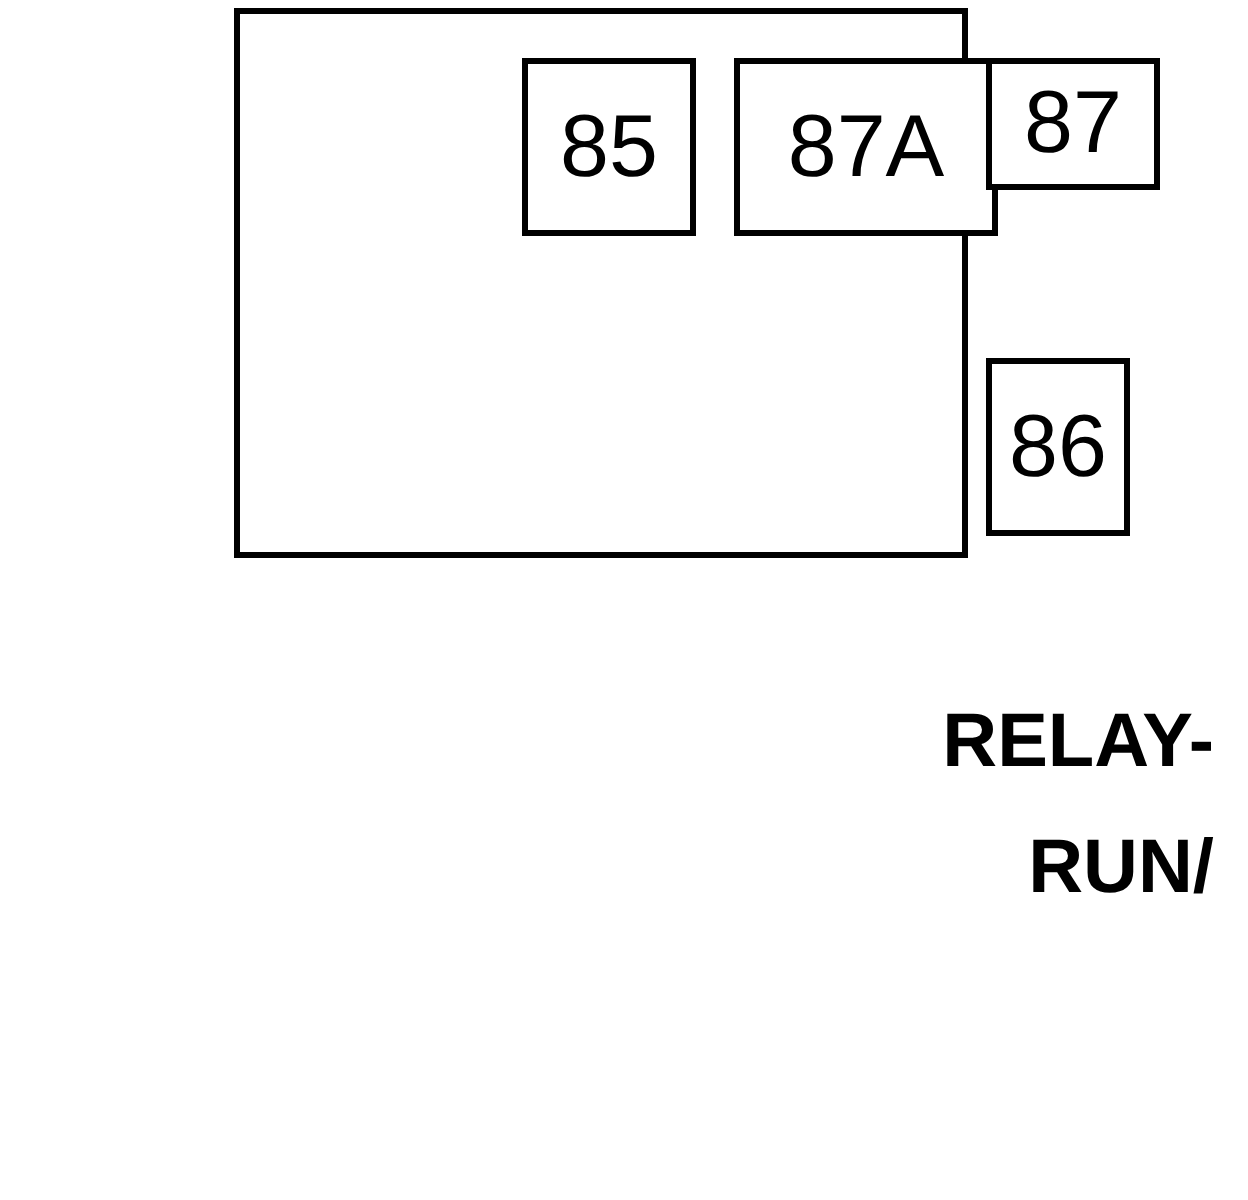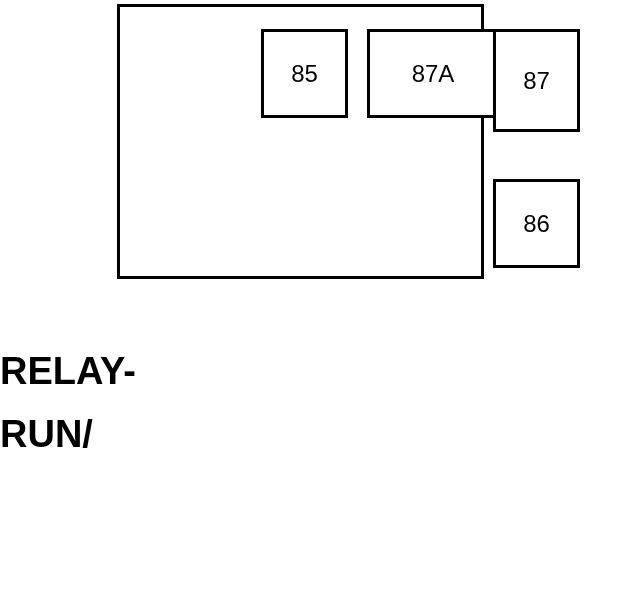--- a/index.html
+++ b/index.html
@@ -33,40 +33,40 @@
     position: absolute;
     box-sizing: border-box;
     border: 3px solid #000000;
     background: #ffffff;
     display: flex;
     align-items: center;
     justify-content: center;
   }
   .pin-label {
     font-family: "Liberation Sans", sans-serif;
-    font-size: 24px;
+    font-size: 44px;
     font-weight: 400;
     line-height: 1;
     color: #000000;
     letter-spacing: 0px;
   }
 
   #pin-85  { left: 141px; top: 22px;  width: 87px;  height: 89px; }
   #pin-87a { left: 247px; top: 22px;  width: 132px; height: 89px; }
-  #pin-87  { left: 373px; top: 22px;  width: 87px;  height: 103px; }
+  #pin-87  { left: 373px; top: 22px;  width: 87px;  height: 66px; }
   #pin-30  { left: 141px; top: 172px; width: 87px;  height: 89px; }
-  #pin-86  { left: 373px; top: 172px; width: 87px;  height: 89px; }
+  #pin-86  { left: 373px; top: 172px; width: 72px;  height: 89px; }
 
   
   #caption {
     position: absolute;
     left: 0px;
     top: 340px;
     width: 607px;
-    text-align: left;
+    text-align: right;
   }
   .caption-line {
     font-family: "Liberation Sans", sans-serif;
     font-size: 38px;
     font-weight: bold;
     line-height: 63px;
     color: #000000;
     white-space: pre;
   }
 </style>

